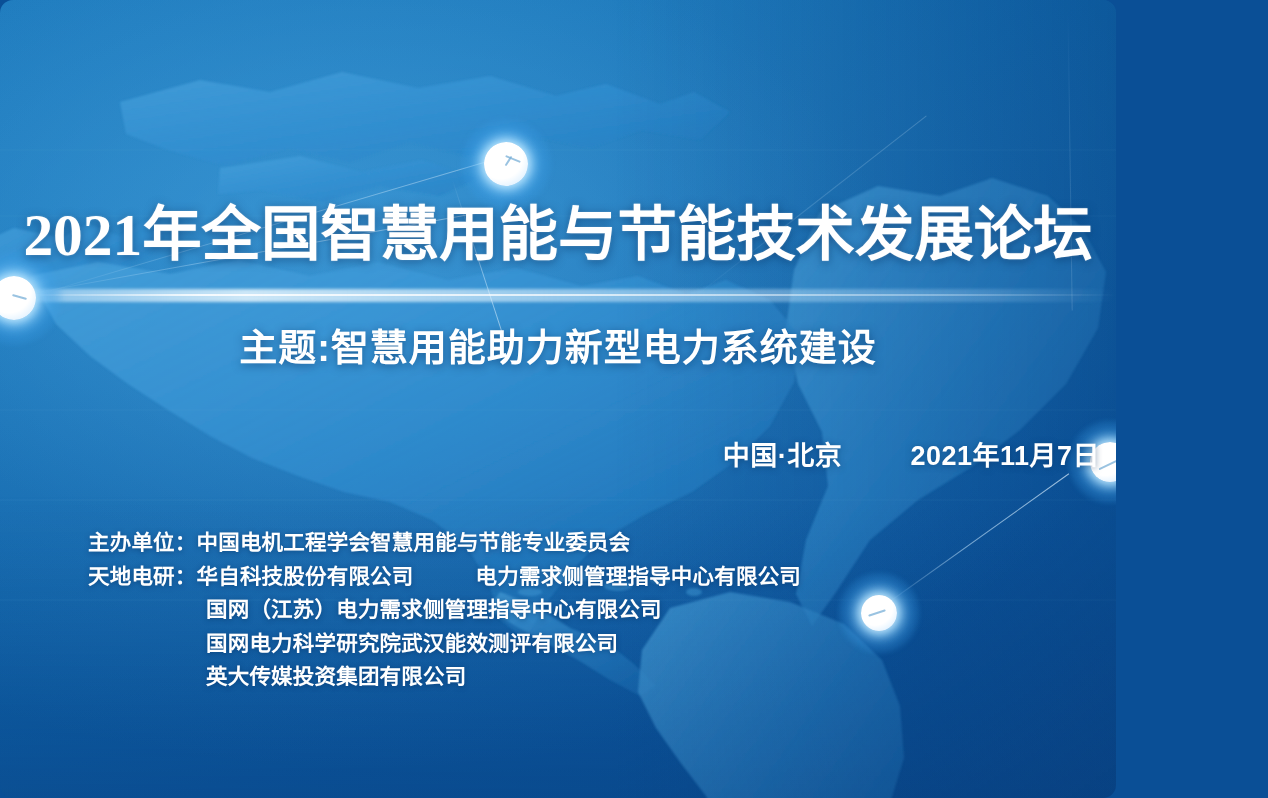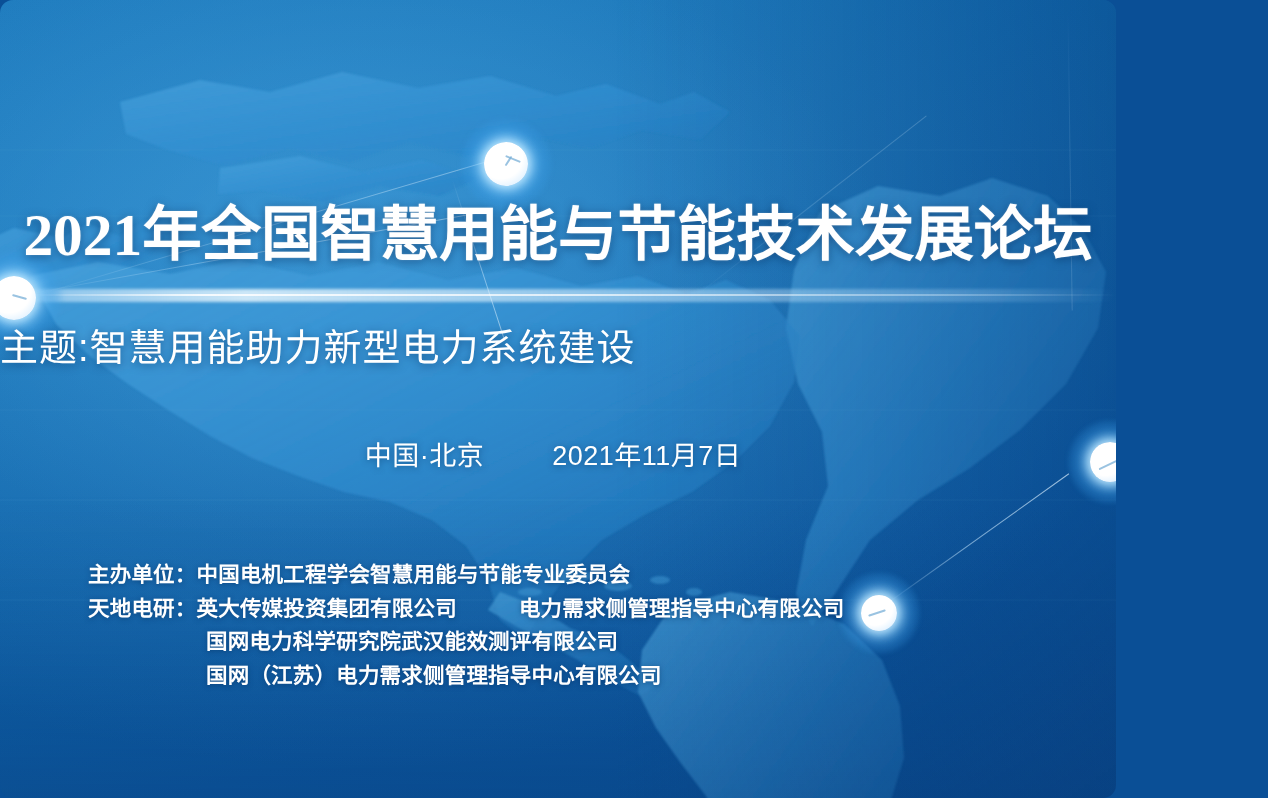--- a/index.html
+++ b/index.html
@@ -101,56 +101,55 @@
     letter-spacing: 0px;
     color: #ffffff;
     text-shadow: 0 2px 10px rgba(6,44,92,0.55), 0 0 2px rgba(255,255,255,0.35);
     white-space: nowrap;
     transform: scaleX(0.99);
   }
   .subtitle {
     position: absolute;
     left: 0; right: 0;
     top: 322px;
-    text-align: left;
-    font-weight: 400;
+    text-align: center;
+    font-weight: 700;
     font-size: 38px;
     line-height: 52px;
     letter-spacing: 1px;
     color: #ffffff;
     text-shadow: 0 2px 9px rgba(6,44,92,0.55);
     white-space: nowrap;
   }
   .meta {
     position: absolute;
-    left: 0; right: 10px;
+    left: 0; right: 16px;
     top: 437px;
-    text-align: center;
+    text-align: right;
     font-size: 27px;
     line-height: 38px;
-    font-weight: 400;
+    font-weight: 700;
     color: #ffffff;
     letter-spacing: 0.5px;
     text-shadow: 0 1px 6px rgba(6,44,92,0.5);
     white-space: nowrap;
   }
   .meta .gap { display: inline-block; width: 52px; }
 
   .orgs {
     position: absolute;
     left: 88px;
     top: 527px;
     font-weight: 700;
     font-size: 21.5px;
     line-height: 33.5px;
     color: #ffffff;
     letter-spacing: 0.2px;
     text-shadow: 0 1px 5px rgba(6,44,92,0.55);
     white-space: nowrap;
-    margin-top: 32px;
   }
   .orgs .row { display: block; }
   .orgs .lbl { display: inline-block; }
   .orgs .indent { display: inline-block; width: 118px; }
   .orgs .col2 { display: inline-block; margin-left: 62px; }
   .orgs .col2b { display: inline-block; margin-left: 26px; }
 </style>
 </head>
 <body>
 
@@ -281,28 +280,31 @@
     <span>2021年11月7日</span>
   </div>
 
   <div class="orgs">
 
     <span class="row">
       <span class="lbl">主办单位：</span><span>中国电机工程学会智慧用能与节能专业委员会</span>
     </span>
 
     <span class="row">
-      <span class="lbl">天地电研：</span><span>英大传媒投资集团有限公司</span><span class="col2">电力需求侧管理指导中心有限公司</span>
-    </span>
-
+      <span class="lbl">天地电研：</span><span>华自科技股份有限公司</span><span class="col2">电力需求侧管理指导中心有限公司</span>
+    </span>
+
+
+    <span class="row">
+      <span class="indent"></span><span>国网（江苏）电力需求侧管理指导中心有限公司</span>
+    </span>
 
     <span class="row">
       <span class="indent"></span><span>国网电力科学研究院武汉能效测评有限公司</span>
     </span>
 
     <span class="row">
-      <span class="indent"></span><span>国网（江苏）电力需求侧管理指导中心有限公司</span>
-    </span>
-
+      <span class="indent"></span><span>英大传媒投资集团有限公司</span>
+    </span>
 
   </div>
 
 </div>
 
 </body></html>

